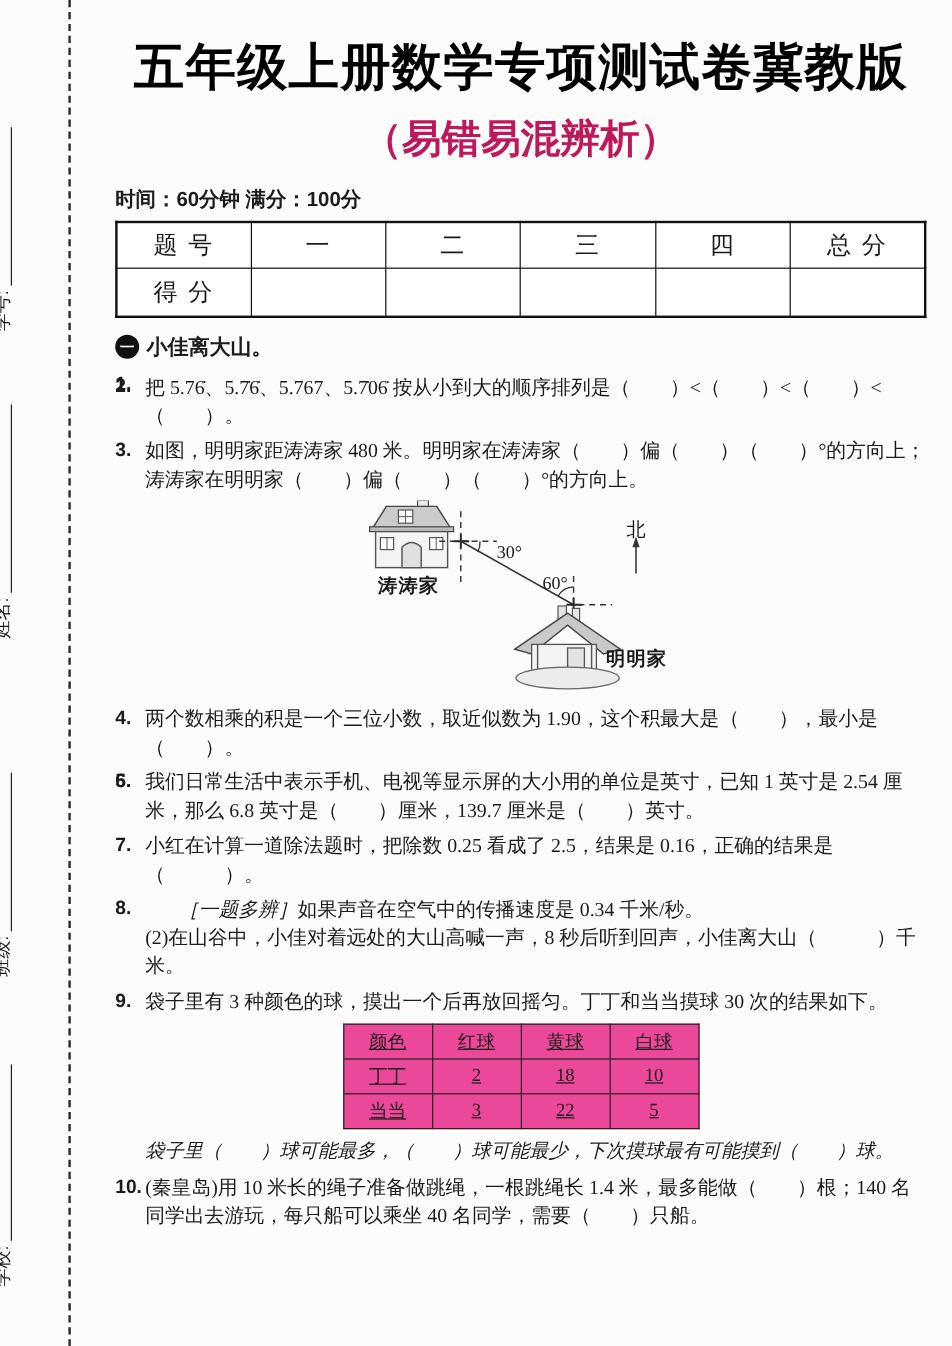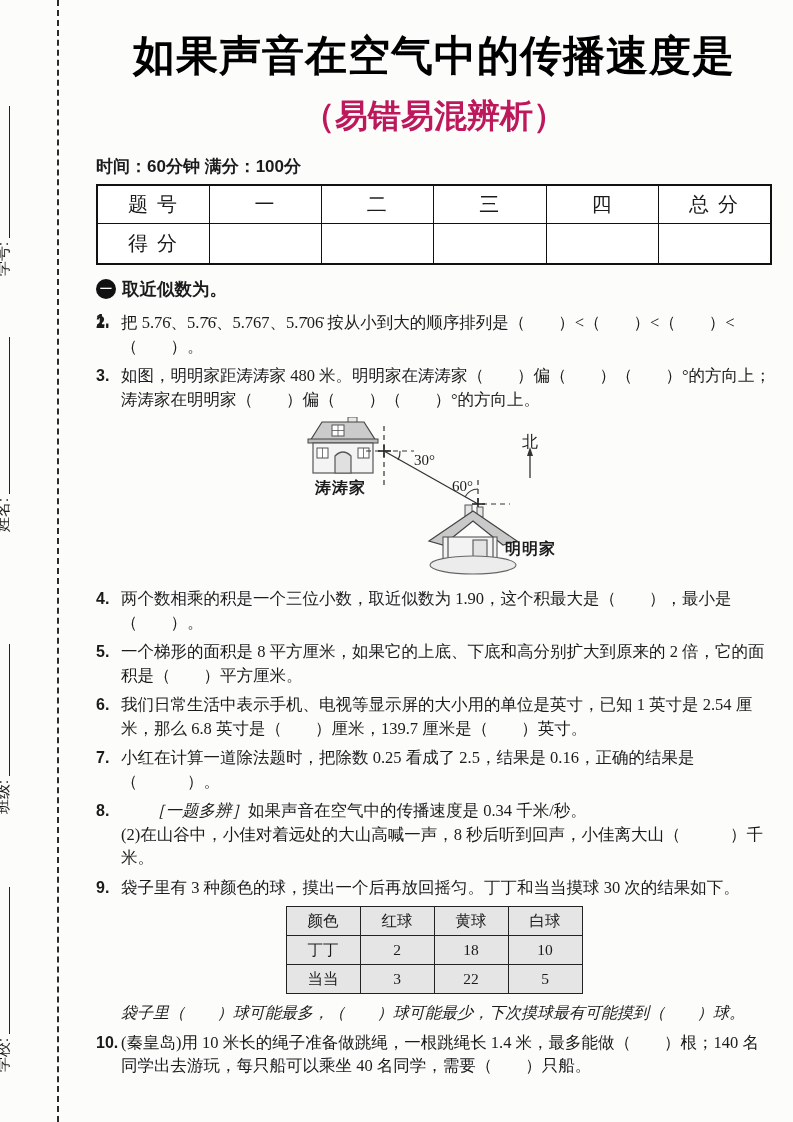--- a/index.html
+++ b/index.html
@@ -62,21 +62,21 @@
   .q .tag{font-style:italic;margin-left:28px;}
   .q .sub{display:block;}
   
   .diagram{position:relative;height:166px;margin:2px 0 4px 0;}
   .diagram svg{position:absolute;left:0;top:0;}
   .diagram text{
     font-family:"Liberation Serif","DejaVu Serif",serif;fill:#1b1b1b;font-size:15px;
   }
   .diagram text.house-label{font-size:16px;letter-spacing:1px;font-weight:bold;}
   
-  table.balls{border-collapse:collapse;margin:7px auto 7px auto;background:#e5e5e5;}
+  table.balls{border-collapse:collapse;margin:7px auto 7px auto;background:#ec4899;text-decoration:underline;}
   table.balls td{
     border:1.4px solid #222;width:73px;height:28px;text-align:center;
     font-size:15.5px;padding:0;
   }
   .followup{padding-left:25px;font-size:16px;line-height:23.5px;margin:0 0 6px 0;font-style:italic;}
 </style>
 </head>
 <body>
 
 <div class="cut-line"></div>
@@ -93,21 +93,21 @@
   <span class="s-label">班级:</span>
   <span class="s-line"></span>
 </div>
 <div class="side-item" style="top:1048px;width:185px;">
   <span class="s-label">学校:</span>
   <span class="s-line"></span>
 </div>
 
 <div class="main">
 
-  <h1 class="title">如果声音在空气中的传播速度是</h1>
+  <h1 class="title">五年级上册数学专项测试卷冀教版</h1>
   <div class="subtitle">（易错易混辨析）</div>
   <div class="info-line">时间：60分钟  满分：100分</div>
 
   <table class="score">
     <tbody>
         <tr>
       <td>题 号</td>
       <td>一</td>
       <td>二</td>
       <td>三</td>
@@ -120,21 +120,21 @@
       <td></td>
       <td></td>
       <td></td>
       <td></td>
     </tr>
   </tbody>
     </table>
 
   <div class="section-head">
     <span class="badge">一</span>
-    <span>取近似数为。</span>
+    <span>小佳离大山。</span>
   </div>
 
   <div class="q">
     <span class="num">1.</span>
   </div>
 
   <div class="q" style="margin-top:10px;">
     <span class="num">2.</span>
     <span>把 5.76̇、5.7̇6̇、5.767、5.7̇06̇ 按从小到大的顺序排列是（　　）&lt;（　　）&lt;（　　）&lt;（　　）。</span>
   </div>
@@ -197,21 +197,20 @@
     </svg>
   </div>
 
   <div class="q">
     <span class="num">4.</span>
     <span>两个数相乘的积是一个三位小数，取近似数为 1.90，这个积最大是（　　），最小是（　　）。</span>
   </div>
 
   <div class="q">
     <span class="num">5.</span>
-    <span>一个梯形的面积是 8 平方厘米，如果它的上底、下底和高分别扩大到原来的 2 倍，它的面积是（　　）平方厘米。</span>
   </div>
 
   <div class="q">
     <span class="num">6.</span>
     <span>我们日常生活中表示手机、电视等显示屏的大小用的单位是英寸，已知 1 英寸是 2.54 厘米，那么 6.8 英寸是（　　）厘米，139.7 厘米是（　　）英寸。</span>
   </div>
 
   <div class="q">
     <span class="num">7.</span>
     <span>小红在计算一道除法题时，把除数 0.25 看成了 2.5，结果是 0.16，正确的结果是（　　　）。</span>

